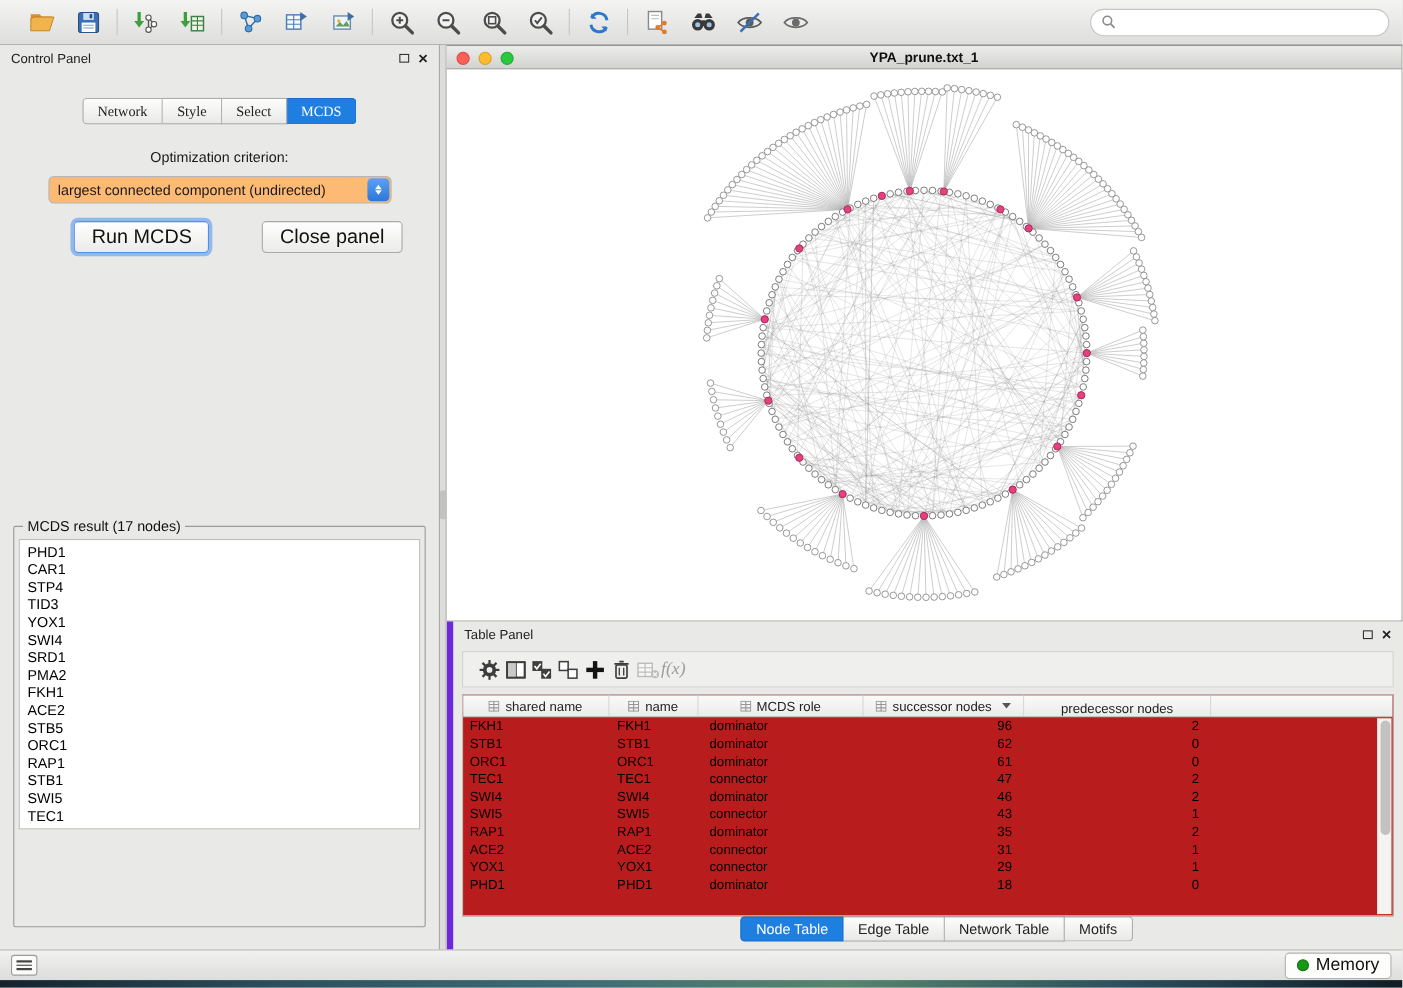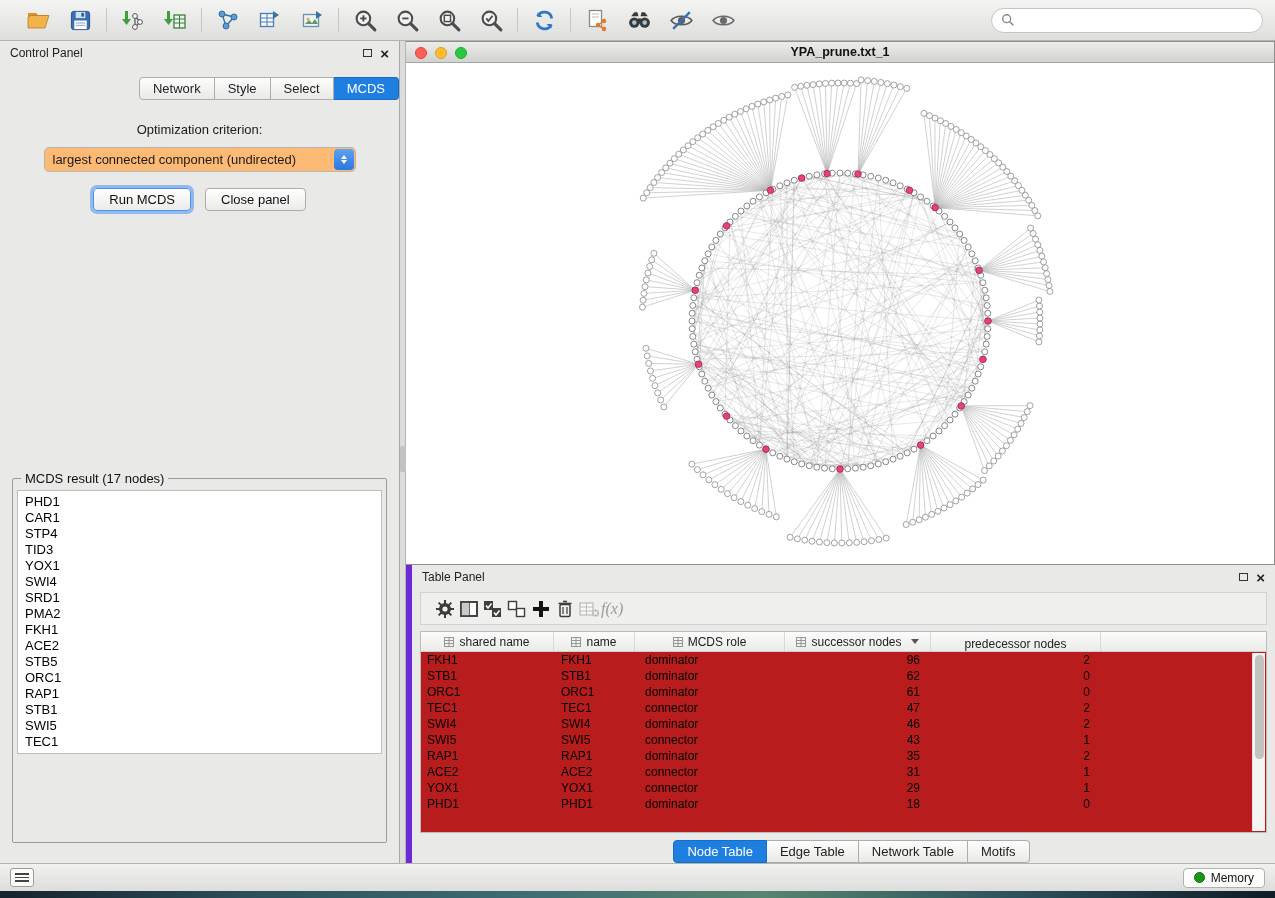--- a/index.html
+++ b/index.html
@@ -20,40 +20,40 @@
   .main { display:flex; height:822px; }
 
   
   .control-panel { width:400px; background:#e9e9e7; border-right:1px solid #a9a9a7; display:flex; flex-direction:column; }
   .panel-header { height:24px; display:flex; align-items:center; padding:0 10px; gap:8px; }
   .panel-title { font-size:12px; color:#222; }
   .panel-header .spacer { flex:1; }
   .float-glyph { width:9px; height:8px; border:1.4px solid #333; display:inline-block; }
   .close-glyph { font-size:15px; font-weight:bold; color:#222; line-height:1; }
 
-  .cp-tabs { display:flex; justify-content:flex-end; margin-top:12px; }
+  .cp-tabs { display:flex; justify-content:center; margin-top:24px;font-family:Liberation Serif, serif; }
   .tab { padding:3px 13px; font-size:13px; background:linear-gradient(#fdfdfd,#e9e9e7); border:1px solid #adadab;
          border-left:none; color:#222; }
   .tab:first-child { border-left:1px solid #adadab; border-radius:4px 0 0 4px; }
   .tab:last-child { border-radius:0 4px 4px 0; }
   .tab.active { background:#1f7fe0; color:#fff; border-color:#176cc4; }
 
   .opt-label { text-align:center; margin-top:22px; font-size:13px; }
   .dropdown { margin:10px auto 0; width:312px; height:25px; background:#fdba74; border:1px solid #b5b5b3; border-radius:5px;
               display:flex; align-items:center; position:relative; }
   .dropdown .dd-text { flex:1; padding:0 8px; font-size:13px; white-space:nowrap; overflow:hidden; }
   .dd-cap { width:20px; height:21px; margin-right:1px; border-radius:4px; background:linear-gradient(#5ea1f0,#2a77dd);
             display:flex; flex-direction:column; align-items:center; justify-content:center; gap:1px; }
   .dd-cap i { width:0; height:0; border-left:3.5px solid transparent; border-right:3.5px solid transparent; display:block; }
   .dd-up { border-bottom:4px solid #fff; }
   .dd-down { border-top:4px solid #fff; }
 
   .cp-buttons { display:flex; justify-content:center; gap:14px; margin-top:16px; }
-  .btn { font-family:"Liberation Sans",sans-serif; font-size:13px; padding:3px 15px; background:linear-gradient(#ffffff,#ebebe9);
-         border:1px solid #ababab; border-radius:4px; color:#111; }
+  .btn { font-family:"Liberation Sans",sans-serif; font-size:18px; padding:3px 15px; background:linear-gradient(#ffffff,#ebebe9);
+         border:1px solid #ababab; border-radius:4px; color:#111;margin-left:34px; }
   .btn.focused { box-shadow:0 0 0 3px rgba(77,144,240,.55); border-color:#4d90f0; }
 
   .mcds-fieldset { margin:auto 12px 20px 12px; height:372px; border:1px solid #9a9a98; border-radius:2px;
                    padding:4px 4px 6px 4px; }
   .mcds-fieldset legend { font-size:13px; padding:0 4px; margin-left:4px; color:#111; }
   .mcds-list { background:#fff; border:1px solid #bdbdbb; height:100%; overflow:hidden; padding:3px 7px; }
   .mcds-item { font-size:13px; line-height:16px; color:#000; }
 
   
   .splitter { width:6px; background:#dcdcda; border-right:1px solid #b5b5b3; position:relative; }
@@ -85,30 +85,30 @@
   .hc.grow { flex:1; border-right:none; }
   .mini-icon { opacity:.75; }
   .chev { width:0; height:0; border-left:4px solid transparent; border-right:4px solid transparent; border-top:5px solid #555; margin-left:4px; }
   .c0 { width:133px; } .c1 { width:81px; } .c2 { width:150px; } .c3 { width:146px; } .c4 { width:170px;flex-direction:column; }
   .trow { display:flex; height:16px; align-items:center; }
   .trow .cell { font-size:12px; color:#000; white-space:nowrap; overflow:hidden; }
   .cell.c0 { padding-left:6px; } .cell.c1 { padding-left:7px; } .cell.c2 { padding-left:10px; }
   .cell.c3, .cell.c4 { text-align:right; padding-right:11px; }
   .vscroll { position:absolute; top:21px; right:1px; bottom:1px; width:13px; background:#f4f4f2; border-left:1px solid #e0e0de; }
   .vthumb { position:absolute; top:2px; left:2px; width:9px; height:104px; background:#c2c2c0; border-radius:5px; }
-  .tp-tabs { height:30px; display:flex; justify-content:center; align-items:flex-end;padding-left:16px; }
+  .tp-tabs { height:30px; display:flex; justify-content:center; align-items:flex-start;padding-left:16px; }
 
   
   .statusbar { height:28px; background:linear-gradient(#f1f1ef,#dddddb); border-top:1px solid #b3b3b1;
                display:flex; align-items:center; padding:0 10px; }
   .hamburger { width:24px; height:19px; background:#fbfbf9; border:1px solid #9c9c9a; border-radius:3px;
                display:flex; flex-direction:column; justify-content:center; gap:2px; padding:0 4px; }
   .hamburger i { display:block; height:1.5px; background:#444; }
   .memory-btn { margin-left:auto; display:flex; align-items:center; gap:6px; background:#fdfdfb; border:1px solid #b1b1af;
-                border-radius:4px; padding:2px 10px; font-size:12px; color:#111; }
+                border-radius:4px; padding:2px 10px; font-size:16px; color:#111; }
   .mem-dot { width:11px; height:11px; border-radius:50%; background:#169a16; border:1px solid #0d6e0d; }
 
   .desktop-strip { height:7px; background:linear-gradient(90deg,#15232d,#2c505c,#3c6b74,#57856f,#2c505c,#101c26); }
 </style>
 </head>
 <body>
 
 <div class="toolbar">
   <div class="tb-group">
     <span class="tbi">

